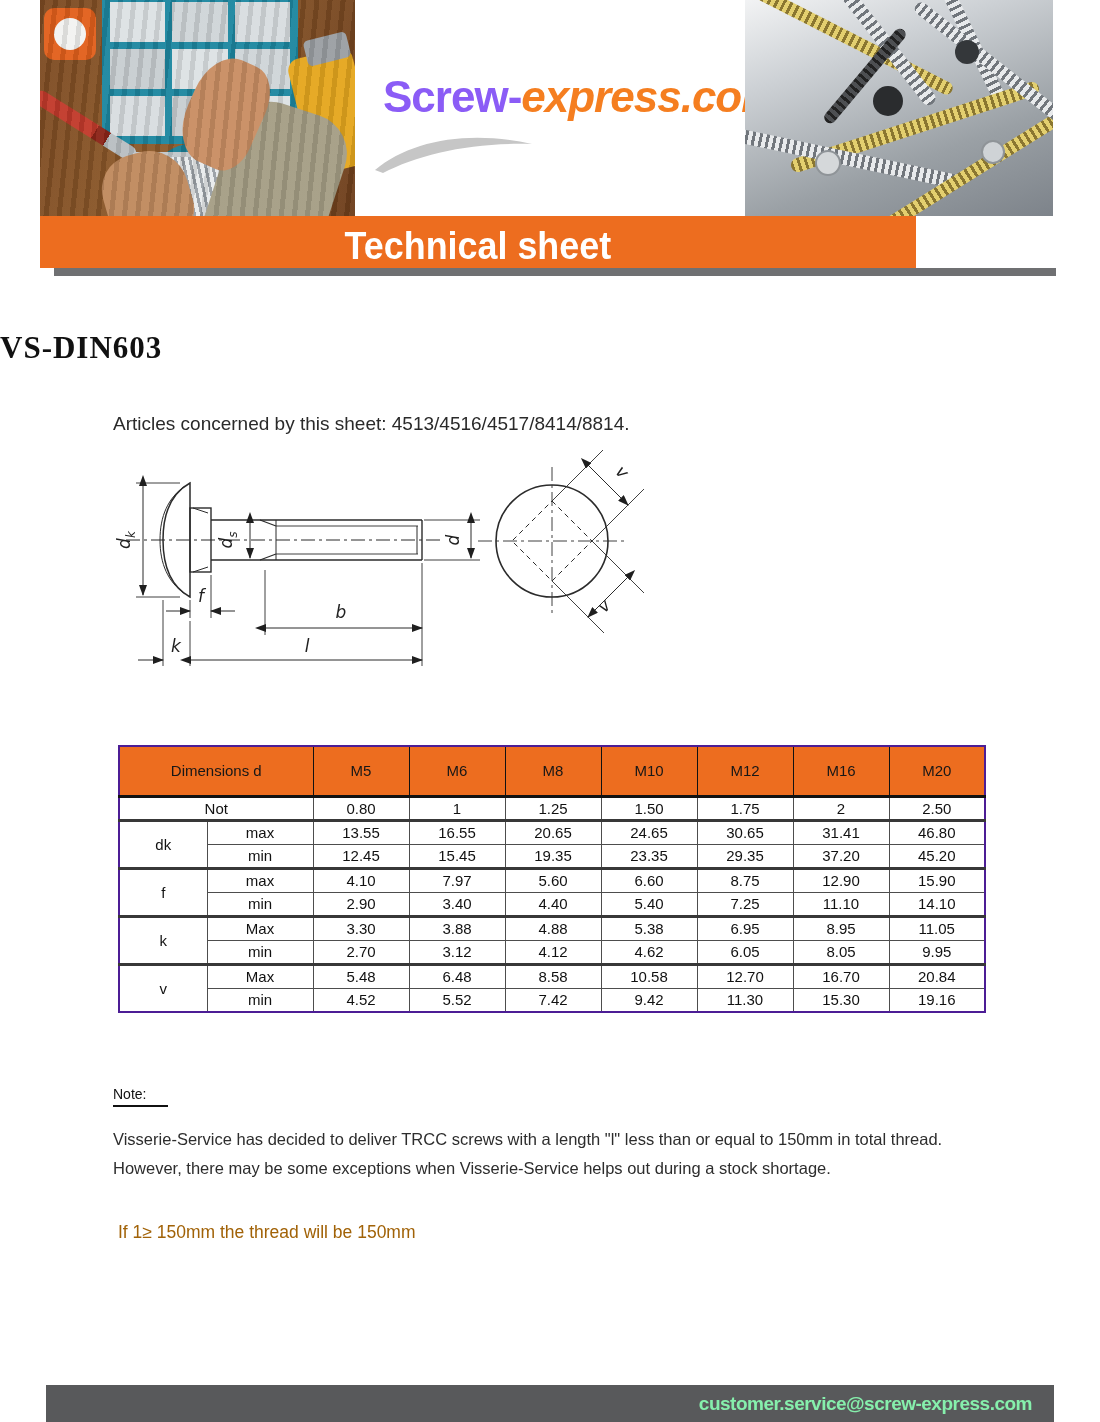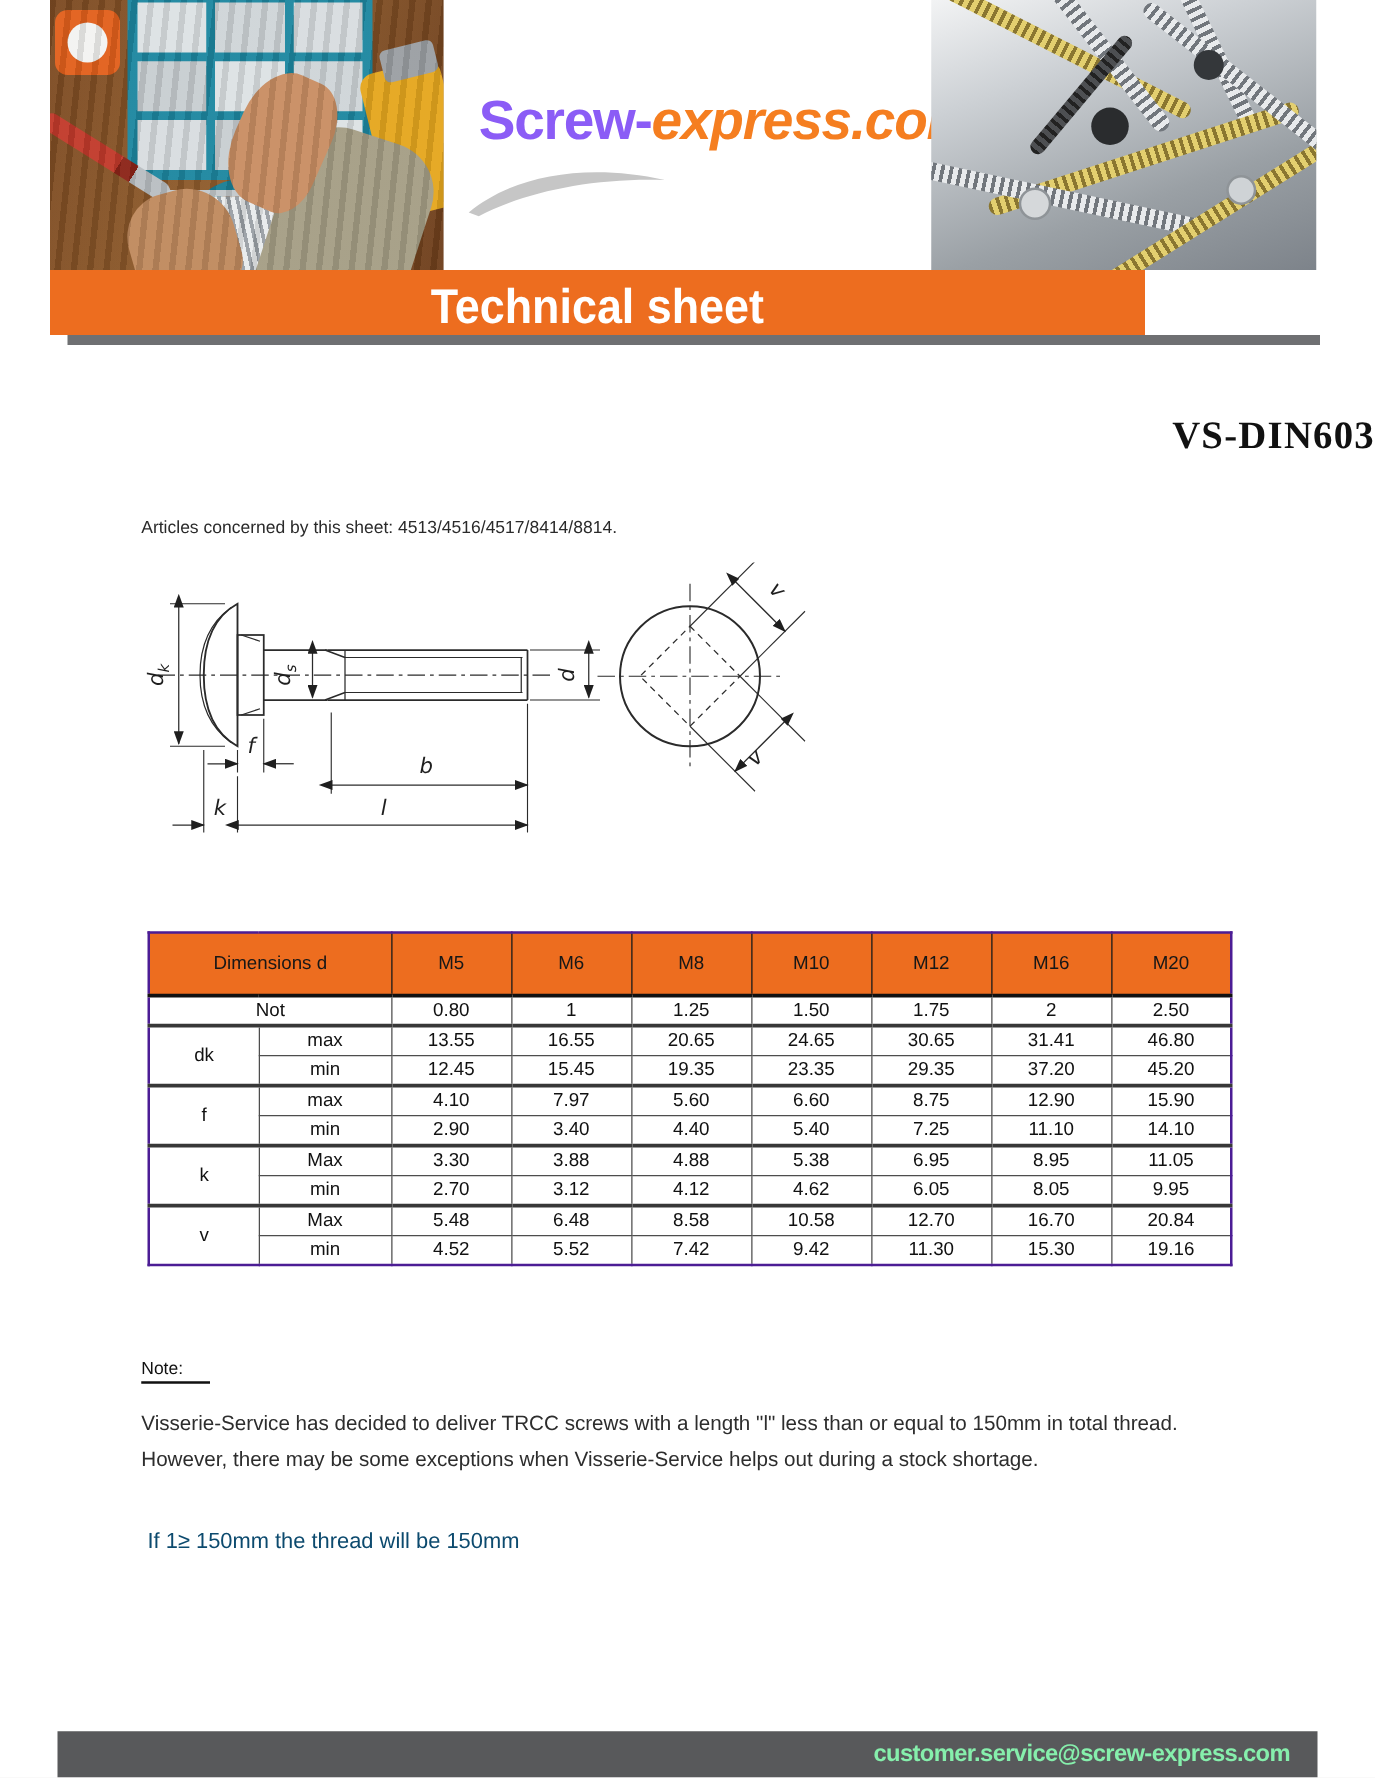--- a/index.html
+++ b/index.html
@@ -24,44 +24,44 @@
   .logo-screw   { color:#8b5cf6; letter-spacing:-1px; }
   .logo-express { color:#f57e20; font-style:italic; letter-spacing:-1px; }
   .swoosh { position:absolute; left:14px; top:128px; }
 
   .banner { position:absolute; left:40px; top:216px; width:876px; height:52px; background:var(--accent,#ed6d1f);
             display:flex; align-items:flex-end; justify-content:center; }
   .banner-title { color:#fff; font-size:39px; font-weight:bold; letter-spacing:0; transform:scaleX(.92); }
   .banner-shadow { position:absolute; left:54px; top:268px; width:1002px; height:8px; background:#6f7072; }
 
   
-  .doc-title { position:absolute; top:330px; left:0; width:100%; text-align:right;
+  .doc-title { position:absolute; top:330px; left:0; width:100%; text-align:left;
                font-family:"Liberation Serif", serif; font-weight:bold; font-size:31px; color:#111; letter-spacing:1px; }
-  .articles { position:absolute; left:113px; top:413px; font-size:14px; color:#2a2a2a; }
+  .articles { position:absolute; left:113px; top:413px; font-size:19px; color:#2a2a2a; }
 
   
   .drawing { position:absolute; left:110px; top:450px; width:552px; height:242px; }
   .drawing svg text { font-family:"DejaVu Sans", sans-serif; font-style:italic; font-size:17px; fill:#1f1f1f; }
 
   
   .dim-table { position:absolute; left:118px; top:745px; border-collapse:collapse; table-layout:fixed;
                font-size:15px; color:#111; }
   .dim-table th, .dim-table td { border:1px solid #4d4d4d; text-align:center; padding:0; }
   .dim-table thead th { background:var(--accent,#ed6d1f); height:50px; font-weight:normal; font-size:15px;
                border:1px solid #111; border-bottom:3px solid #111; color:#171717; }
   .dim-table tbody td { height:24px; background:#fff; }
   .dim-table tbody tr.group-start td { border-top:3px solid #383838; }
   .dim-table { border:2px solid #4c1d95; }
   .dim-table td.rowlabel { font-size:15px; }
 
   
   .note-label { position:absolute; left:113px; top:1086px; font-size:14px; color:#111;
                 border-bottom:2px solid #111; padding:0 22px 3px 0; }
   .note-par { position:absolute; left:113px; top:1125px; width:858px; font-size:16.5px; color:#2d2d2d; line-height:1.75; }
-  .thread-line { position:absolute; left:118px; top:1222px; font-size:17.5px; color:#0c4a6e; }
+  .thread-line { position:absolute; left:118px; top:1222px; font-size:17.5px; color:#a16207; }
 
   
   .footer { position:absolute; left:46px; top:1385px; width:1008px; height:37px; background:#58595b;
             display:flex; align-items:center; justify-content:flex-end; padding-right:22px; }
   .footer-email { color:#86efac; font-weight:bold; font-size:19px; letter-spacing:-0.5px; }
 </style>
 </head>
 <body>
 
 <div class="page">

